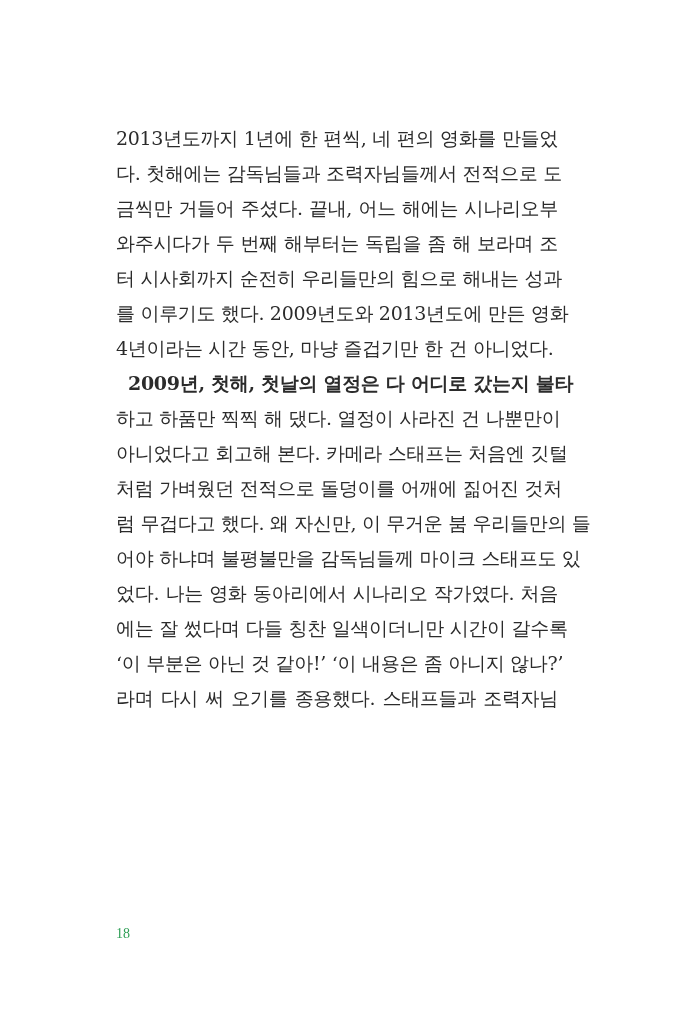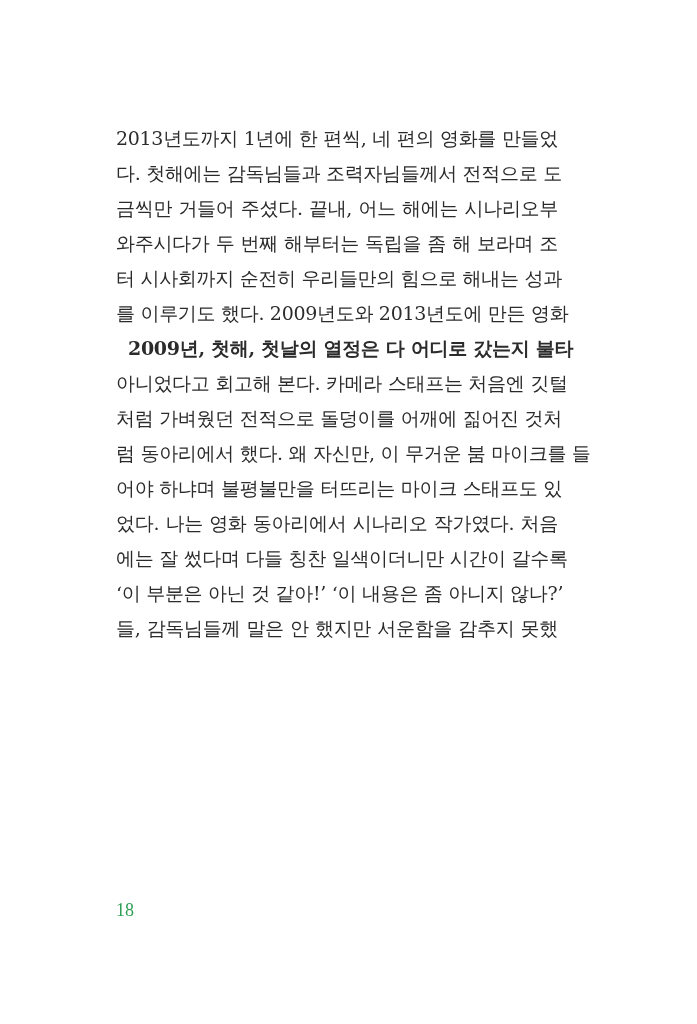--- a/index.html
+++ b/index.html
@@ -42,42 +42,44 @@
     .line.last {
       text-align-last: left;
     }
     .line.indent {
       padding-left: 12px;
       font-weight: bold;
     }
     .page-number {
       position: absolute;
       left: 116px;
-      top: 900px;
+      top: 926px;
       font-family: "Liberation Serif", "DejaVu Serif", serif;
-      font-size: 18px;
+      font-size: 14px;
       color: #2e9e55;
     }
   </style>
 </head>
 <body>
 
 <div class="page">
   <div class="body-text">
     <span class="line">2013년도까지 1년에 한 편씩, 네 편의 영화를 만들었</span>
     <span class="line">다. 첫해에는 감독님들과 조력자님들께서 전적으로 도</span>
     <span class="line">금씩만 거들어 주셨다. 끝내, 어느 해에는 시나리오부</span>
     <span class="line">와주시다가 두 번째 해부터는 독립을 좀 해 보라며 조</span>
     <span class="line">터 시사회까지 순전히 우리들만의 힘으로 해내는 성과</span>
     <span class="line">를 이루기도 했다. 2009년도와 2013년도에 만든 영화</span>
+    <span class="line last">4년이라는 시간 동안, 마냥 즐겁기만 한 건 아니었다.</span>
     <span class="line indent">2009년, 첫해, 첫날의 열정은 다 어디로 갔는지 불타</span>
+    <span class="line">하고 하품만 찍찍 해 댔다. 열정이 사라진 건 나뿐만이</span>
     <span class="line">아니었다고 회고해 본다. 카메라 스태프는 처음엔 깃털</span>
     <span class="line">처럼 가벼웠던 전적으로 돌덩이를 어깨에 짊어진 것처</span>
-    <span class="line">럼 동아리에서 했다. 왜 자신만, 이 무거운 붐 마이크를 들</span>
-    <span class="line">어야 하냐며 불평불만을 터뜨리는 마이크 스태프도 있</span>
+    <span class="line">럼 무겁다고 했다. 왜 자신만, 이 무거운 붐 우리들만의 들</span>
+    <span class="line">어야 하냐며 불평불만을 감독님들께 마이크 스태프도 있</span>
     <span class="line">었다. 나는 영화 동아리에서 시나리오 작가였다. 처음</span>
     <span class="line">에는 잘 썼다며 다들 칭찬 일색이더니만 시간이 갈수록</span>
     <span class="line">‘이 부분은 아닌 것 같아!’ ‘이 내용은 좀 아니지 않나?’</span>
-    <span class="line">들, 감독님들께 말은 안 했지만 서운함을 감추지 못했</span>
+    <span class="line">라며 다시 써 오기를 종용했다. 스태프들과 조력자님</span>
   </div>
 
   <div class="page-number">18</div>
 </div>
 
 </body></html>

